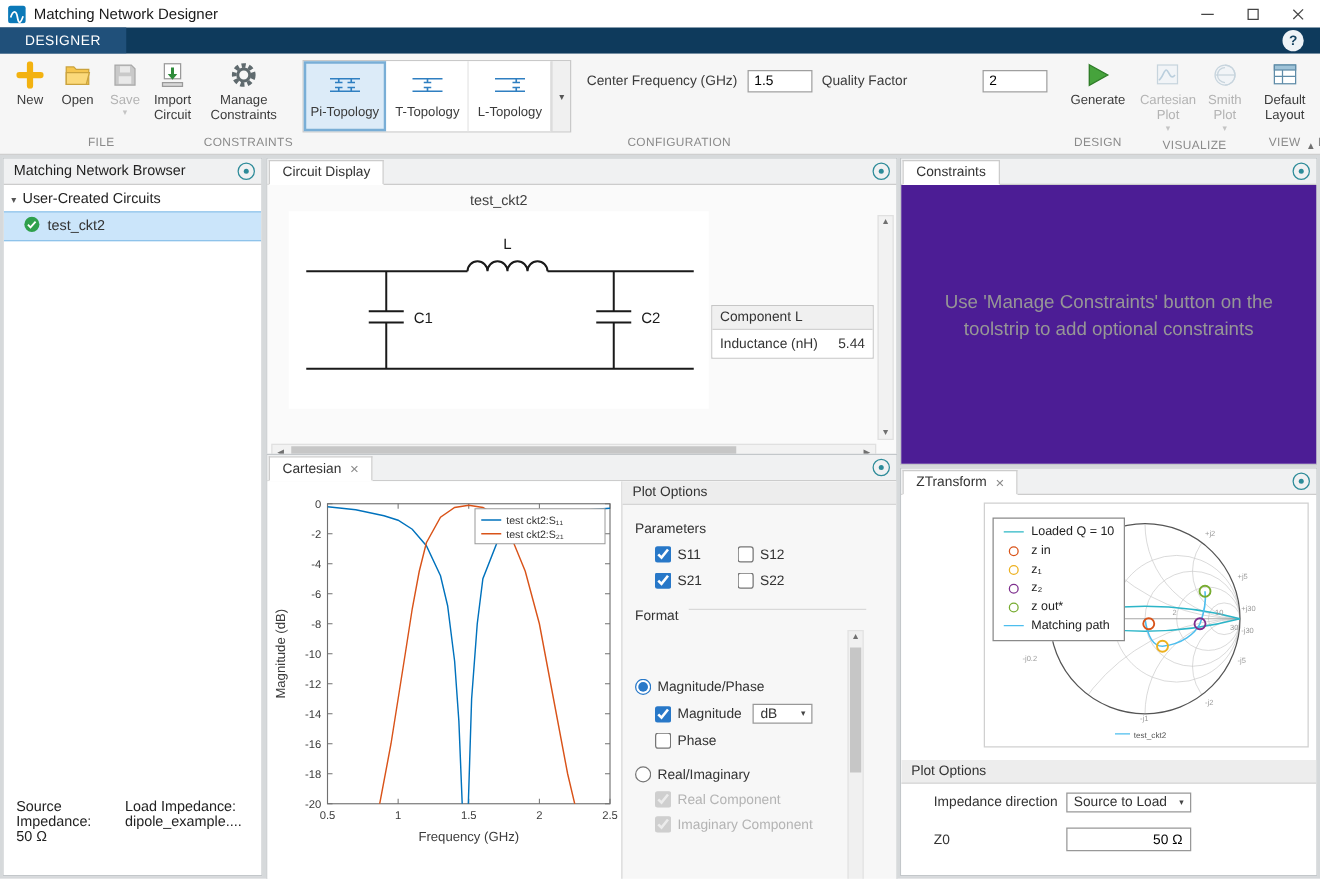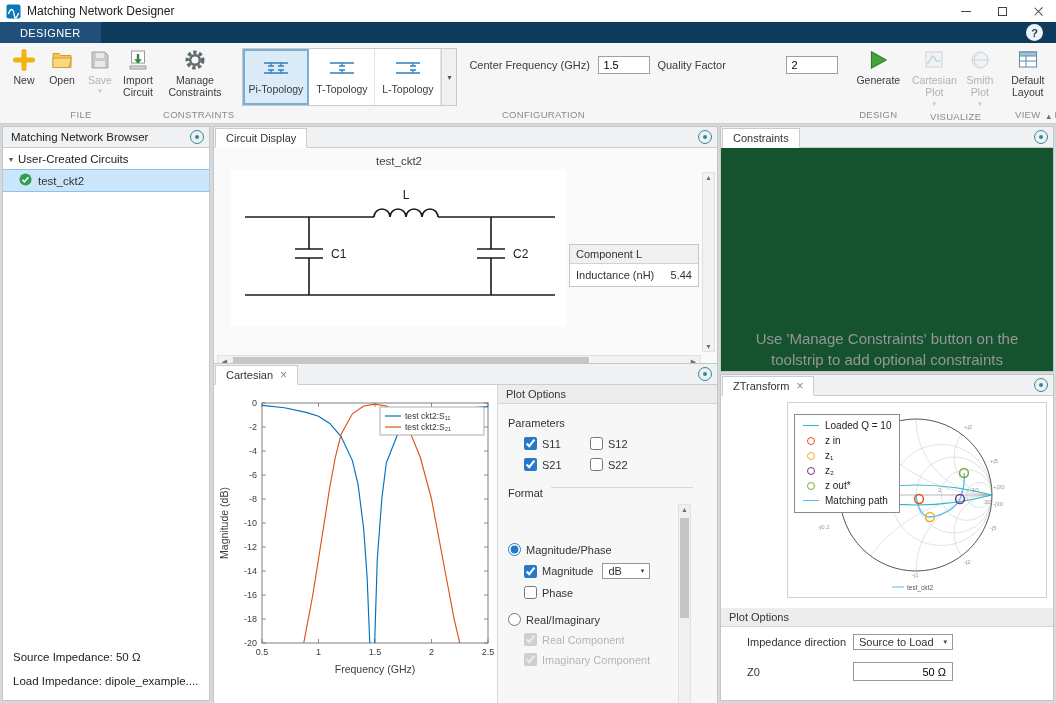--- a/index.html
+++ b/index.html
@@ -64,37 +64,37 @@
   .tab-close{color:#8a8a8a;font-size:12px;line-height:1;cursor:pointer}
   .p-opt{position:absolute;right:5px;top:3px;width:14px;height:14px;border:1.3px solid #2d8b99;border-radius:50%;display:flex;align-items:center;justify-content:center;cursor:pointer}
   .p-opt-dot{width:4px;height:4px;border-radius:50%;background:#2d8b99}
   .p-body{flex:1;position:relative;background:#fff;overflow:hidden}
 
   
   .tree-root{display:flex;align-items:center;gap:5px;padding:5px 6px 4px;font-size:11.5px;color:#222;cursor:pointer}
   .tree-caret{font-size:8px;color:#555}
   .tree-item{display:flex;align-items:center;gap:6px;padding:3px 6px 3px 16px;font-size:11.5px;cursor:pointer}
   .tree-item.selected{background:#cbe5fa;border-top:1px solid #8fc3ea;border-bottom:1px solid #8fc3ea}
-  .impedance-info{position:absolute;left:10px;bottom:13px;display:flex;flex-direction:column;gap:12px;font-size:11.5px;color:#222}
+  .impedance-info{position:absolute;left:10px;bottom:24px;display:flex;flex-direction:row;gap:12px;font-size:11.5px;color:#222}
 
   
   #circuit-panel .p-body{background:#fafafa}
   .schematic-title{position:absolute;top:7px;left:17px;width:336px;text-align:center;color:#3f3f3f;font-size:11.5px}
   .schematic-canvas{position:absolute;left:17px;top:21px;width:336px;height:158px;background:#fff}
   .comp-box{position:absolute;right:18px;width:130px;border:1px solid #c6c6c6;background:#fff;font-size:11px}
   .comp-box.c1{top:38px}.comp-box.l{top:96px}
   .comp-header{background:#f0f0f0;border-bottom:1px solid #d2d2d2;padding:3px 6px;color:#333}
   .comp-row{display:flex;justify-content:space-between;padding:5px 6px;color:#333;background:#fff}
   .hscrollbar{position:absolute;left:3px;right:16px;bottom:3px;height:13px;background:#f2f2f2;border:1px solid #e0e0e0;display:flex;align-items:center}
   .scroll-arrow{width:13px;text-align:center;font-size:7px;color:#707070;cursor:pointer;flex:none}
   .hthumb{height:9px;background:#c6c6c6;margin-left:2px;cursor:grab}
   .vscrollbar{position:absolute;right:2px;top:24px;bottom:19px;width:13px;background:#f2f2f2;border:1px solid #e0e0e0;display:flex;flex-direction:column;justify-content:space-between;align-items:center;padding:1px 0}
 
   
-  #constraints-panel .p-body{background:#14532d;display:flex;align-items:flex-end;justify-content:center}
+  #constraints-panel .p-body{background:#4c1d95;display:flex;align-items:center;justify-content:center}
   .constraints-msg{font-size:15px;color:#969696;text-align:center;line-height:1.45;padding:0 10px;margin-top:-14px}
 
   
   .plot-area{position:absolute;left:2px;top:2px;width:281px;bottom:2px;background:#fff}
   .plot-options{position:absolute;left:283px;right:0;top:0;bottom:0;background:#f7f7f7;border-left:1px solid #d8d8d8}
   .po-header{height:19px;background:#ededed;border-bottom:1px solid #d5d5d5;display:flex;align-items:center;padding-left:8px;color:#333}
   .po-label{margin:13px 0 0 10px;color:#333}
   .po-format{display:flex;align-items:flex-start;gap:8px;margin:16px 24px 0 10px}
   .po-rule{flex:1;height:1px;background:#d9d9d9}
   .po-check-grid{display:grid;grid-template-columns:66px 66px;row-gap:8px;margin:8px 0 0 26px}

